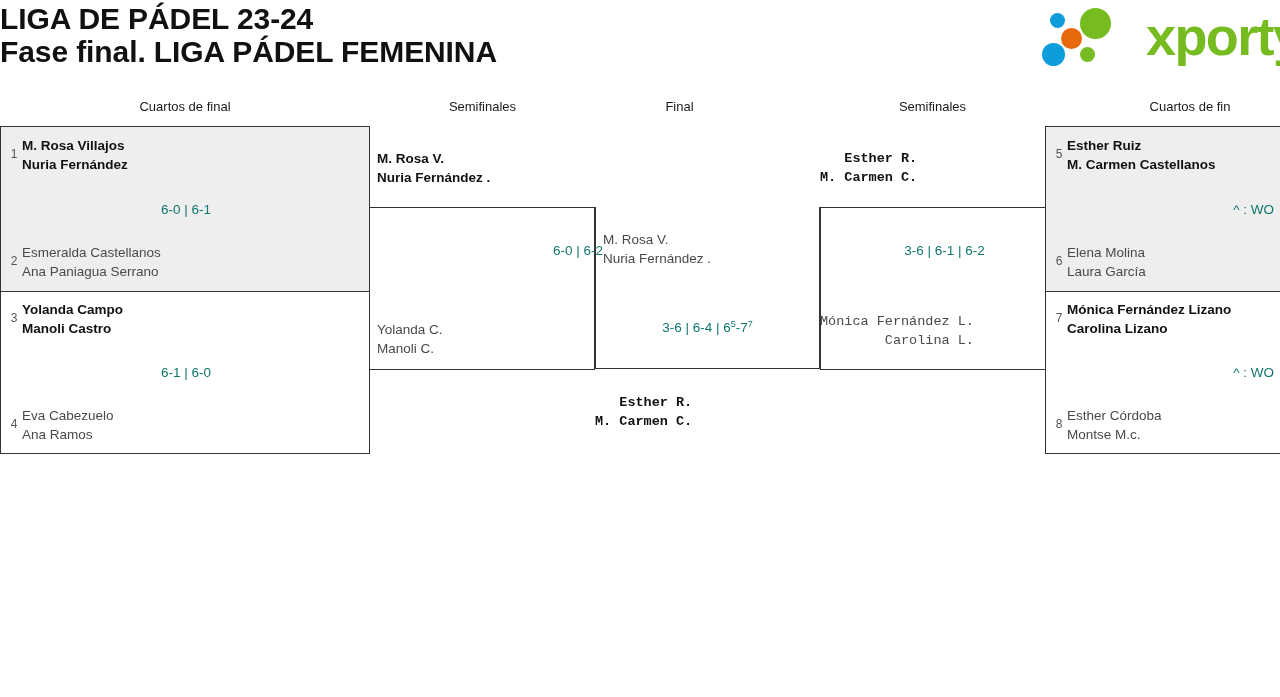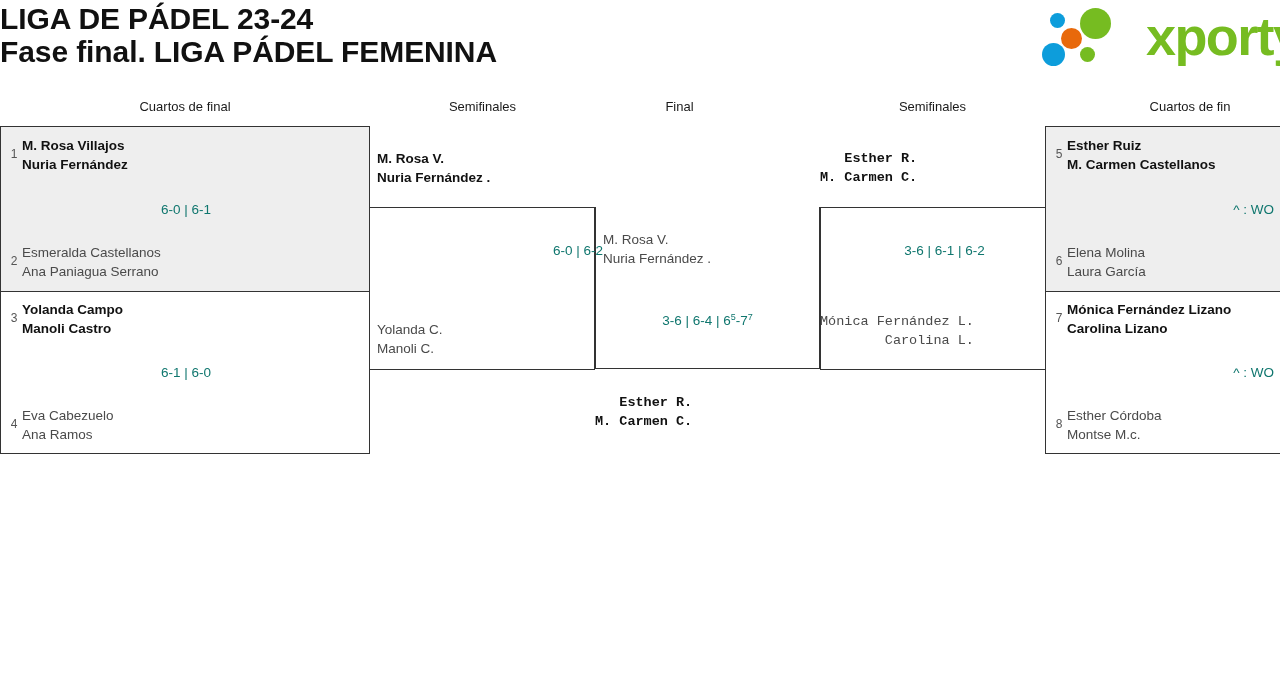--- a/index.html
+++ b/index.html
@@ -195,21 +195,21 @@
 </div>
 <div class="connector" style="left:595px; top:207px; width:1px; height:162px;"></div>
 <div class="connector" style="left:819px; top:207px; width:1px; height:162px;"></div>
 
 <div class="team" style="left:603px; top:230px;">
   <span class="names">
     <span>M. Rosa V.</span><br>
     <span>Nuria Fernández .</span>
   </span>
 </div>
-<div class="score" style="left:595px; top:311px; width:225px; text-align:center;">
+<div class="score" style="left:595px; top:318px; width:225px; text-align:center;">
   <span>3-6 | 6-4 | 6</span><sup>5</sup><span>-7</span><sup>7</sup>
 </div>
 <div class="team winner right-align" style="left:595px; top:393px; width:218px;">
   <span class="names">
     <span>Esther R.</span><br>
     <span>M. Carmen C.</span>
   </span>
 </div>
 
 <div class="match-box no-right" style="left:820px; top:207px; width:225px; height:163px;">

